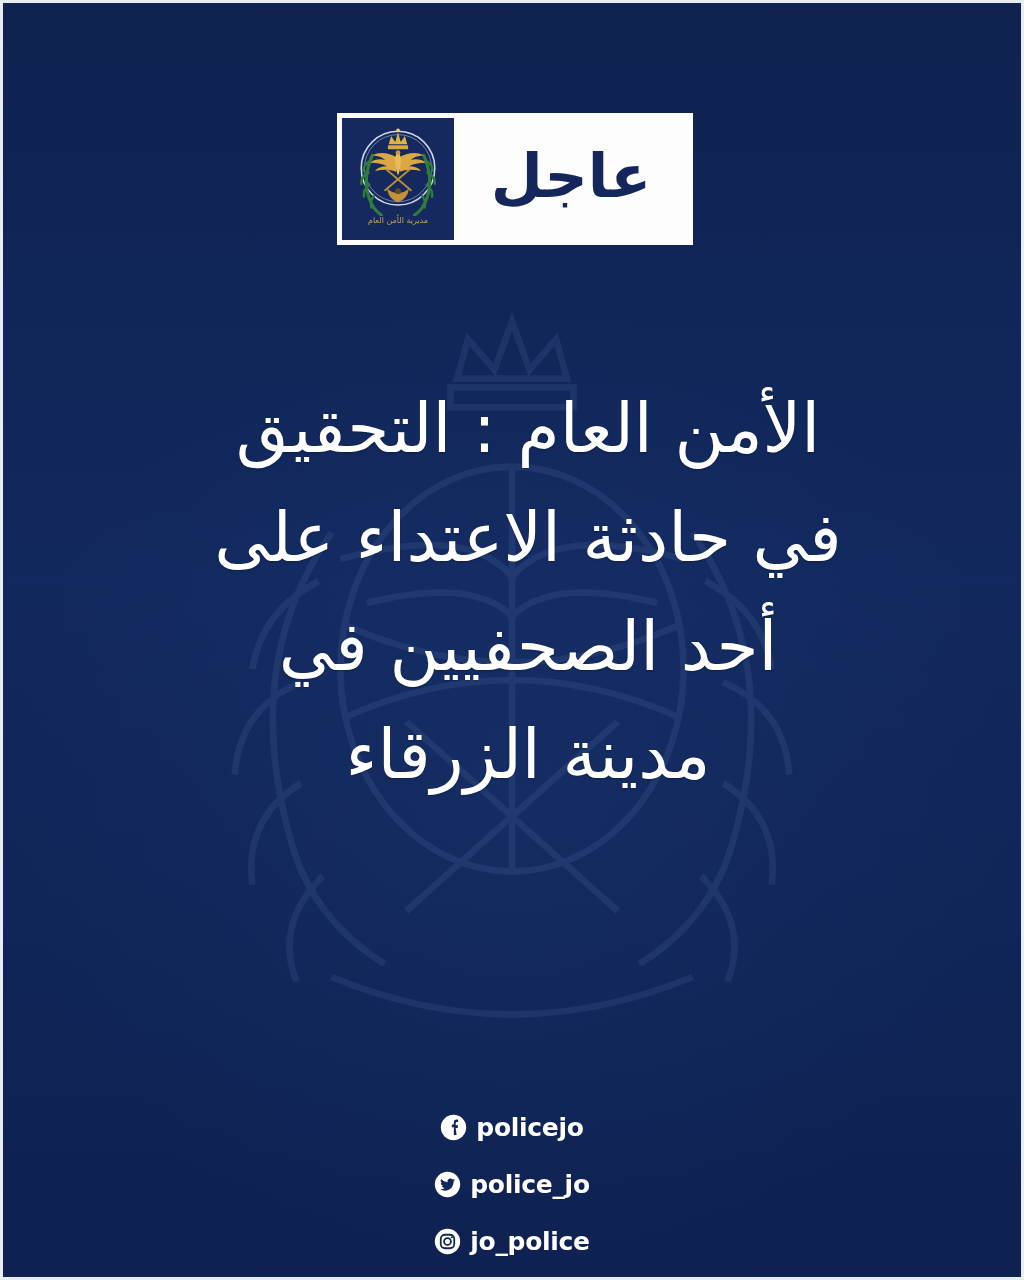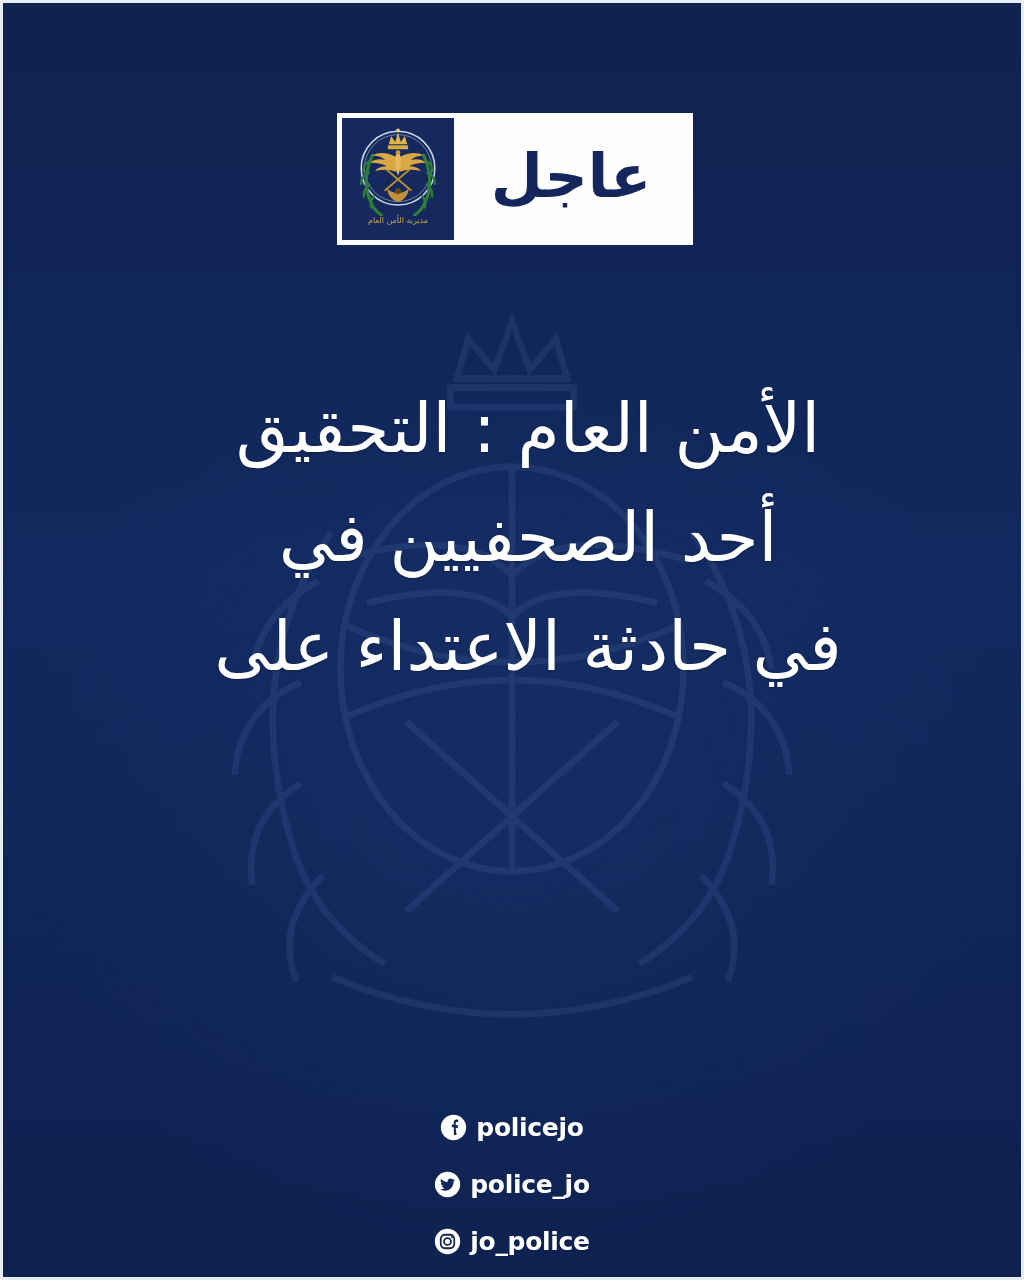--- a/index.html
+++ b/index.html
@@ -229,22 +229,23 @@
         <path d="M38 70 q12 10 24 0 q-2 12 -12 15 q-10 -3 -12 -15 Z" fill="#c2913a"></path>
         <circle cx="50" cy="73" r="3.2" fill="#6a4a14"></circle>
       </svg>
 
       <div class="emblem-caption">مديرية الأمن العام</div>
     </div>
   </div>
 
   <div class="headline">
     <span class="hl-line">الأمن العام : التحقيق</span>
+    <span class="hl-line">في حادثة الاعتداء على</span>
     <span class="hl-line">أحد الصحفيين في</span>
-    <span class="hl-line">في حادثة الاعتداء على</span>
+    <span class="hl-line">مدينة الزرقاء</span>
   </div>
 
   <div class="social-bar">
 
     <div class="social-item">
       <svg class="s-icon" viewBox="0 0 32 32" xmlns="http://www.w3.org/2000/svg" aria-hidden="true">
         <circle cx="16" cy="16" r="15" fill="#ffffff"></circle>
         <path d="M18.6 16.6h2.4l.4-3.3h-2.8v-2.1c0-.95.27-1.6 1.64-1.6h1.28V6.66c-.22-.03-1.0-.1-1.9-.1-1.9 0-3.2 1.16-3.2 3.28v2.46h-2.4v3.3h2.4V25h3.18z" fill="#11265a"></path>
       </svg>
       <span class="s-handle">policejo</span>

